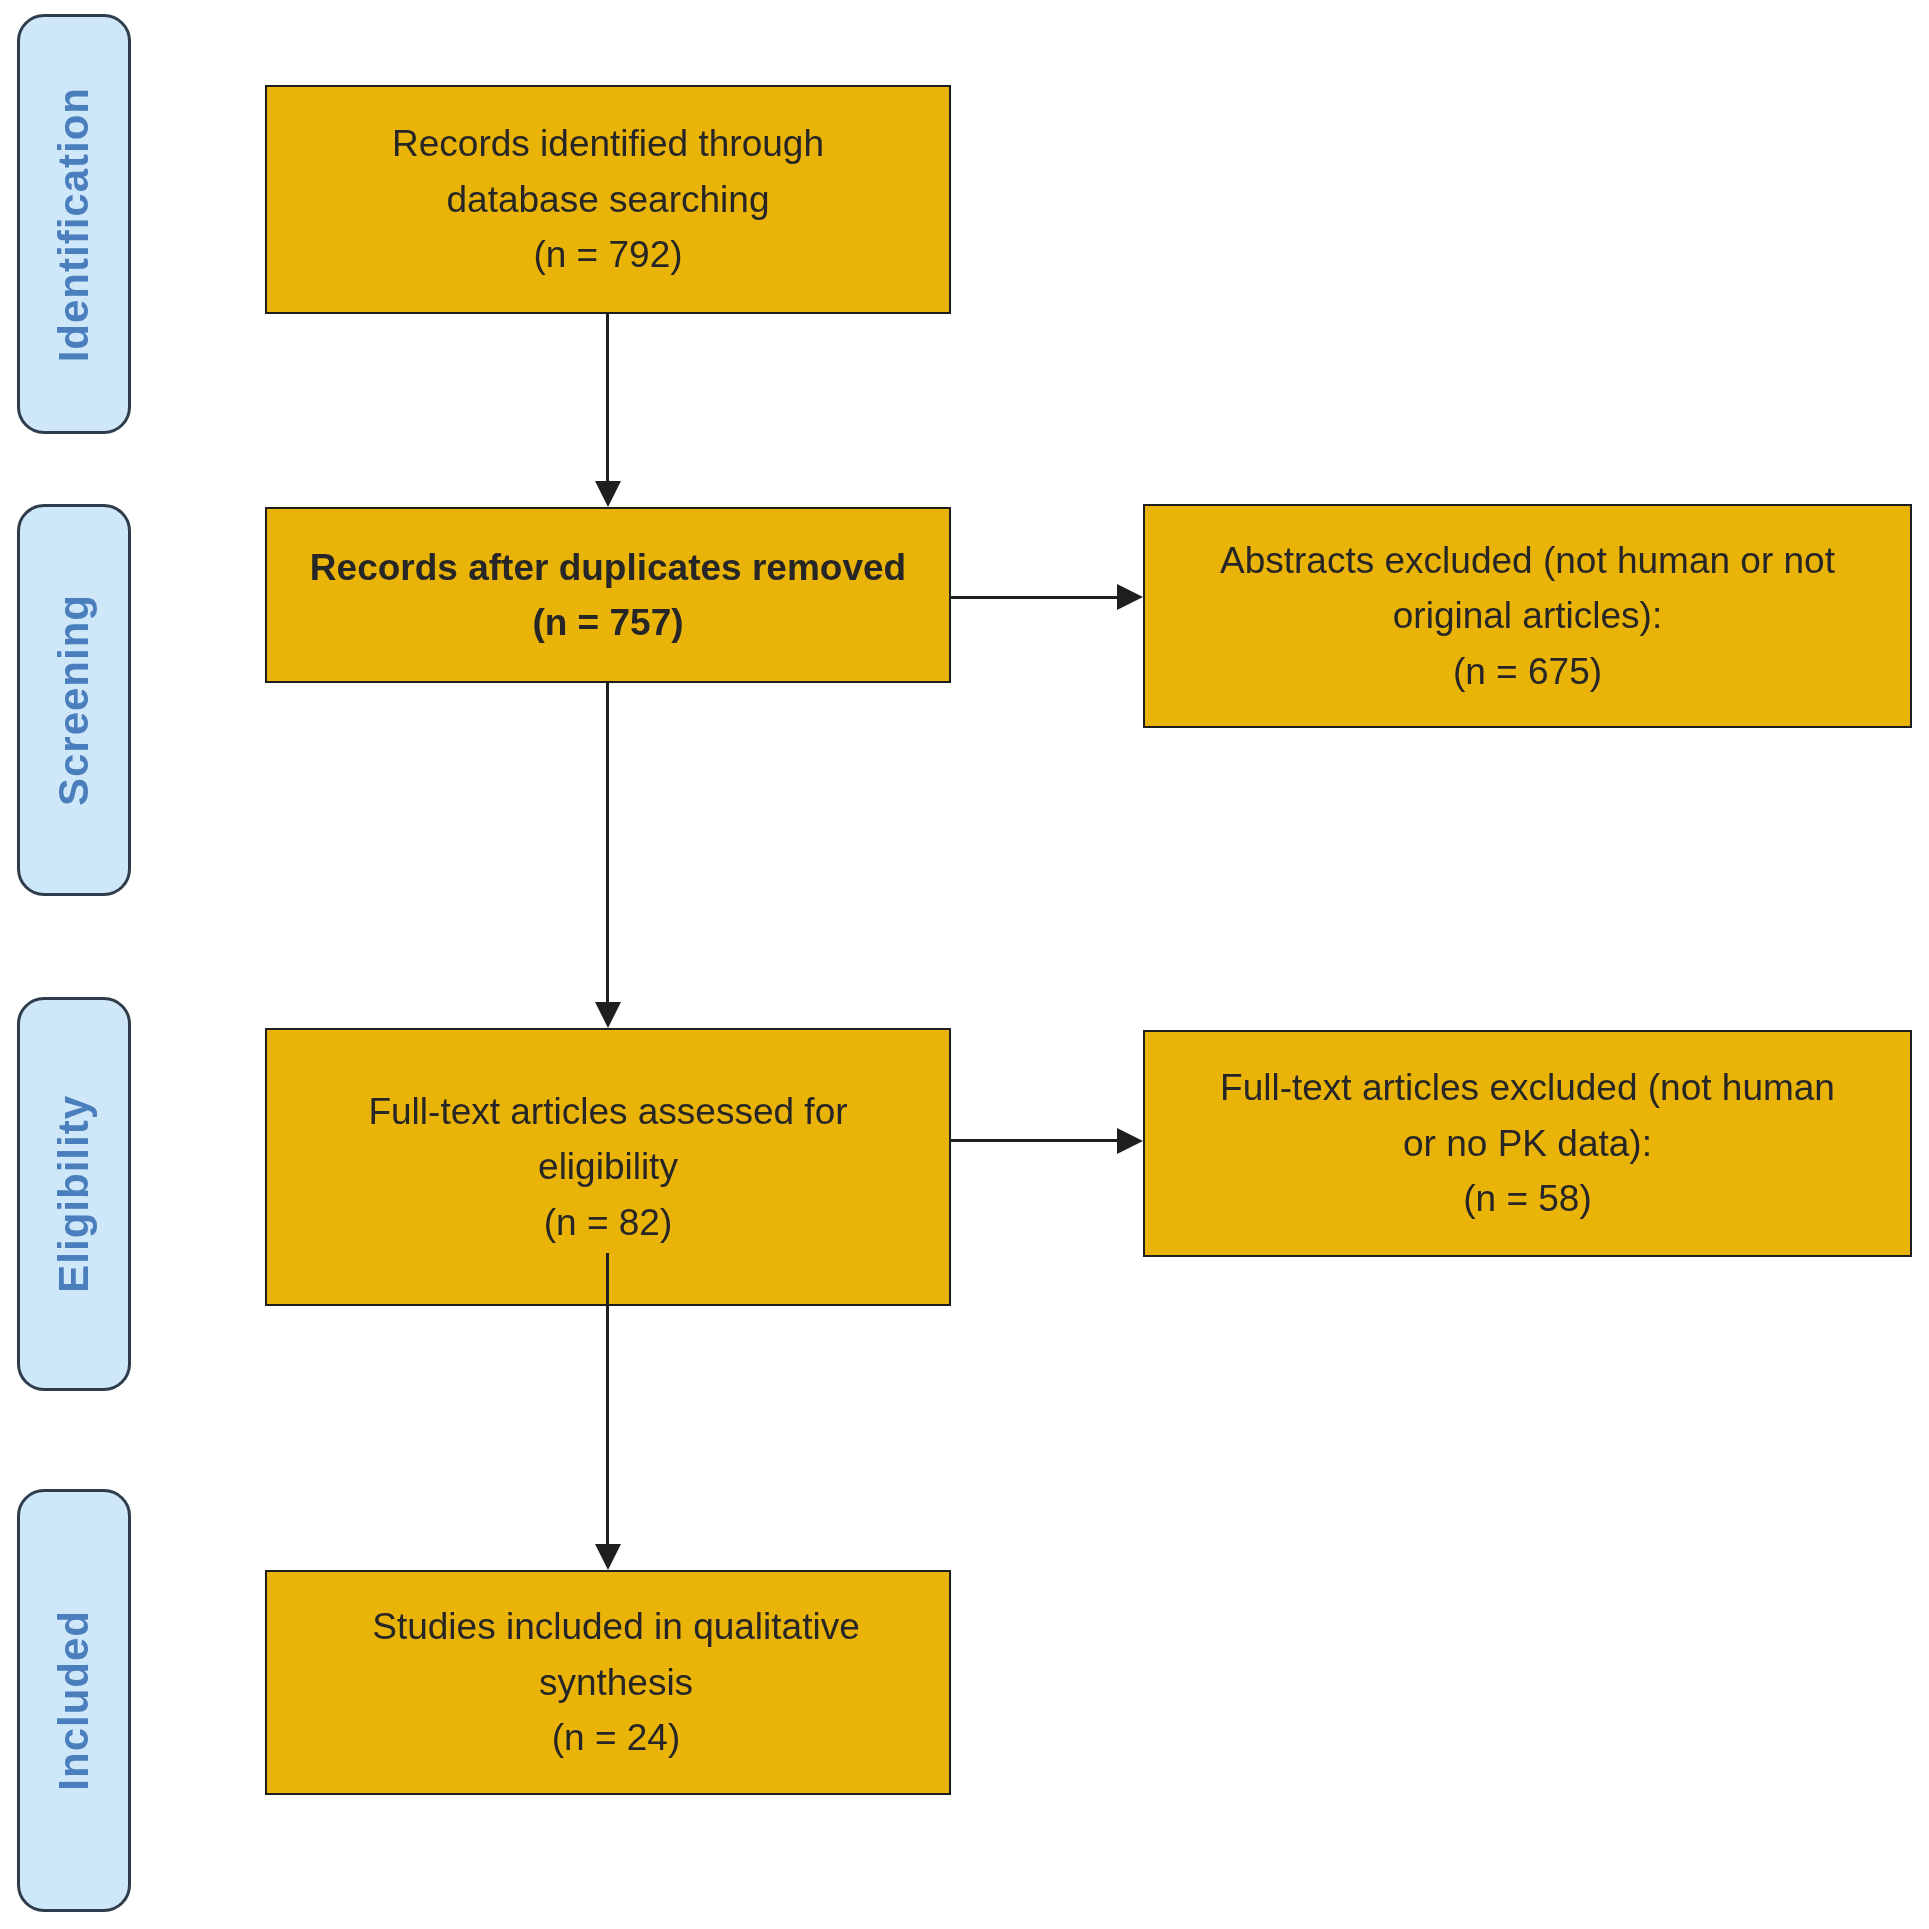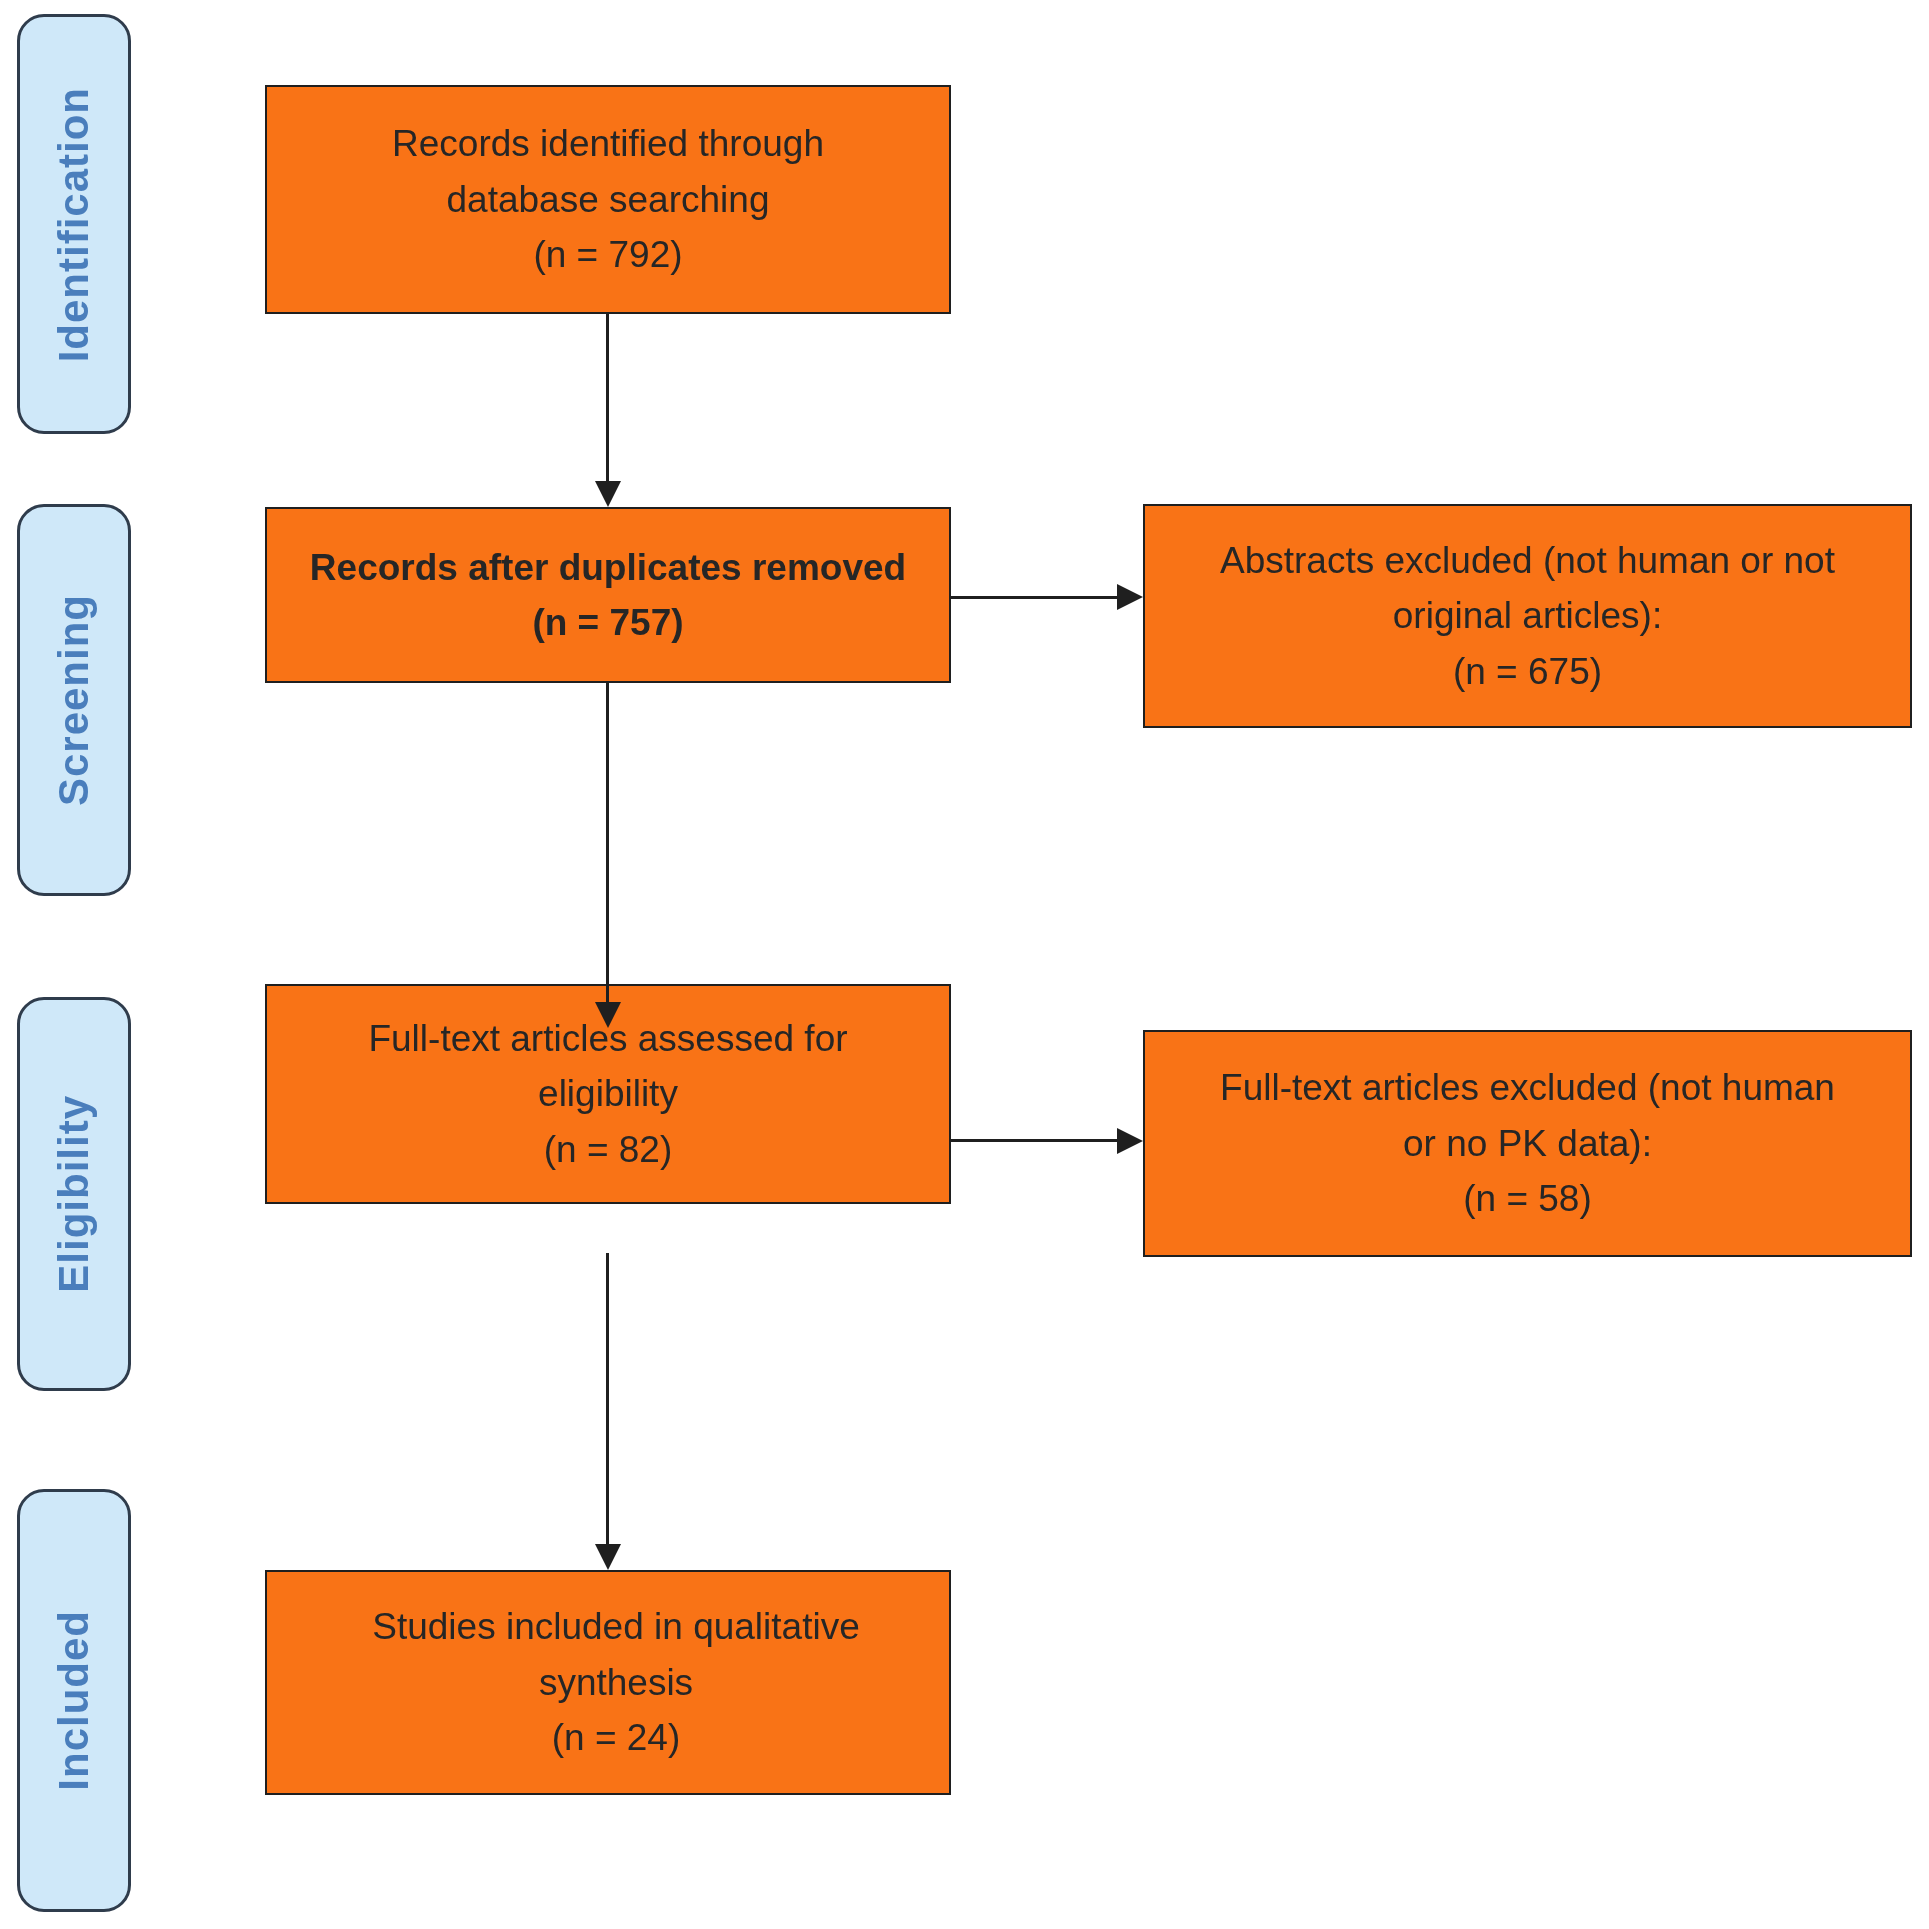--- a/index.html
+++ b/index.html
@@ -34,21 +34,21 @@
     font-size: 42px;
     font-weight: bold;
     color: var(--stage-text, #4a7ebc);
     letter-spacing: 1px;
     white-space: nowrap;
   }
   
   .flow-box {
     position: absolute;
     box-sizing: border-box;
-    background: #f97316;
+    background: #eab308;
     border: 2.9px solid var(--box-border, #1f1f1f);
     display: flex;
     align-items: center;
     justify-content: center;
     text-align: center;
     color: var(--box-text, #262626);
     font-size: 37px;
     line-height: 1.5;
   }
   .flow-box span {
@@ -103,21 +103,21 @@
 
   <div class="flow-box main-box" style="top:85px;height:229px;">
     <span>Records identified through
 database searching
 (n = 792)</span>
   </div>
   <div class="flow-box main-box" style="top:507px;height:176px;font-weight:bold;">
     <span>Records after duplicates removed
 (n = 757)</span>
   </div>
-  <div class="flow-box main-box" style="top:984px;height:220px;">
+  <div class="flow-box main-box" style="top:1028px;height:278px;">
     <span>Full-text articles assessed for
 eligibility
 (n = 82)</span>
   </div>
   <div class="flow-box main-box" style="top:1570px;height:225px;padding-left:16px;">
     <span>Studies included in qualitative
 synthesis
 (n = 24)</span>
   </div>
 

